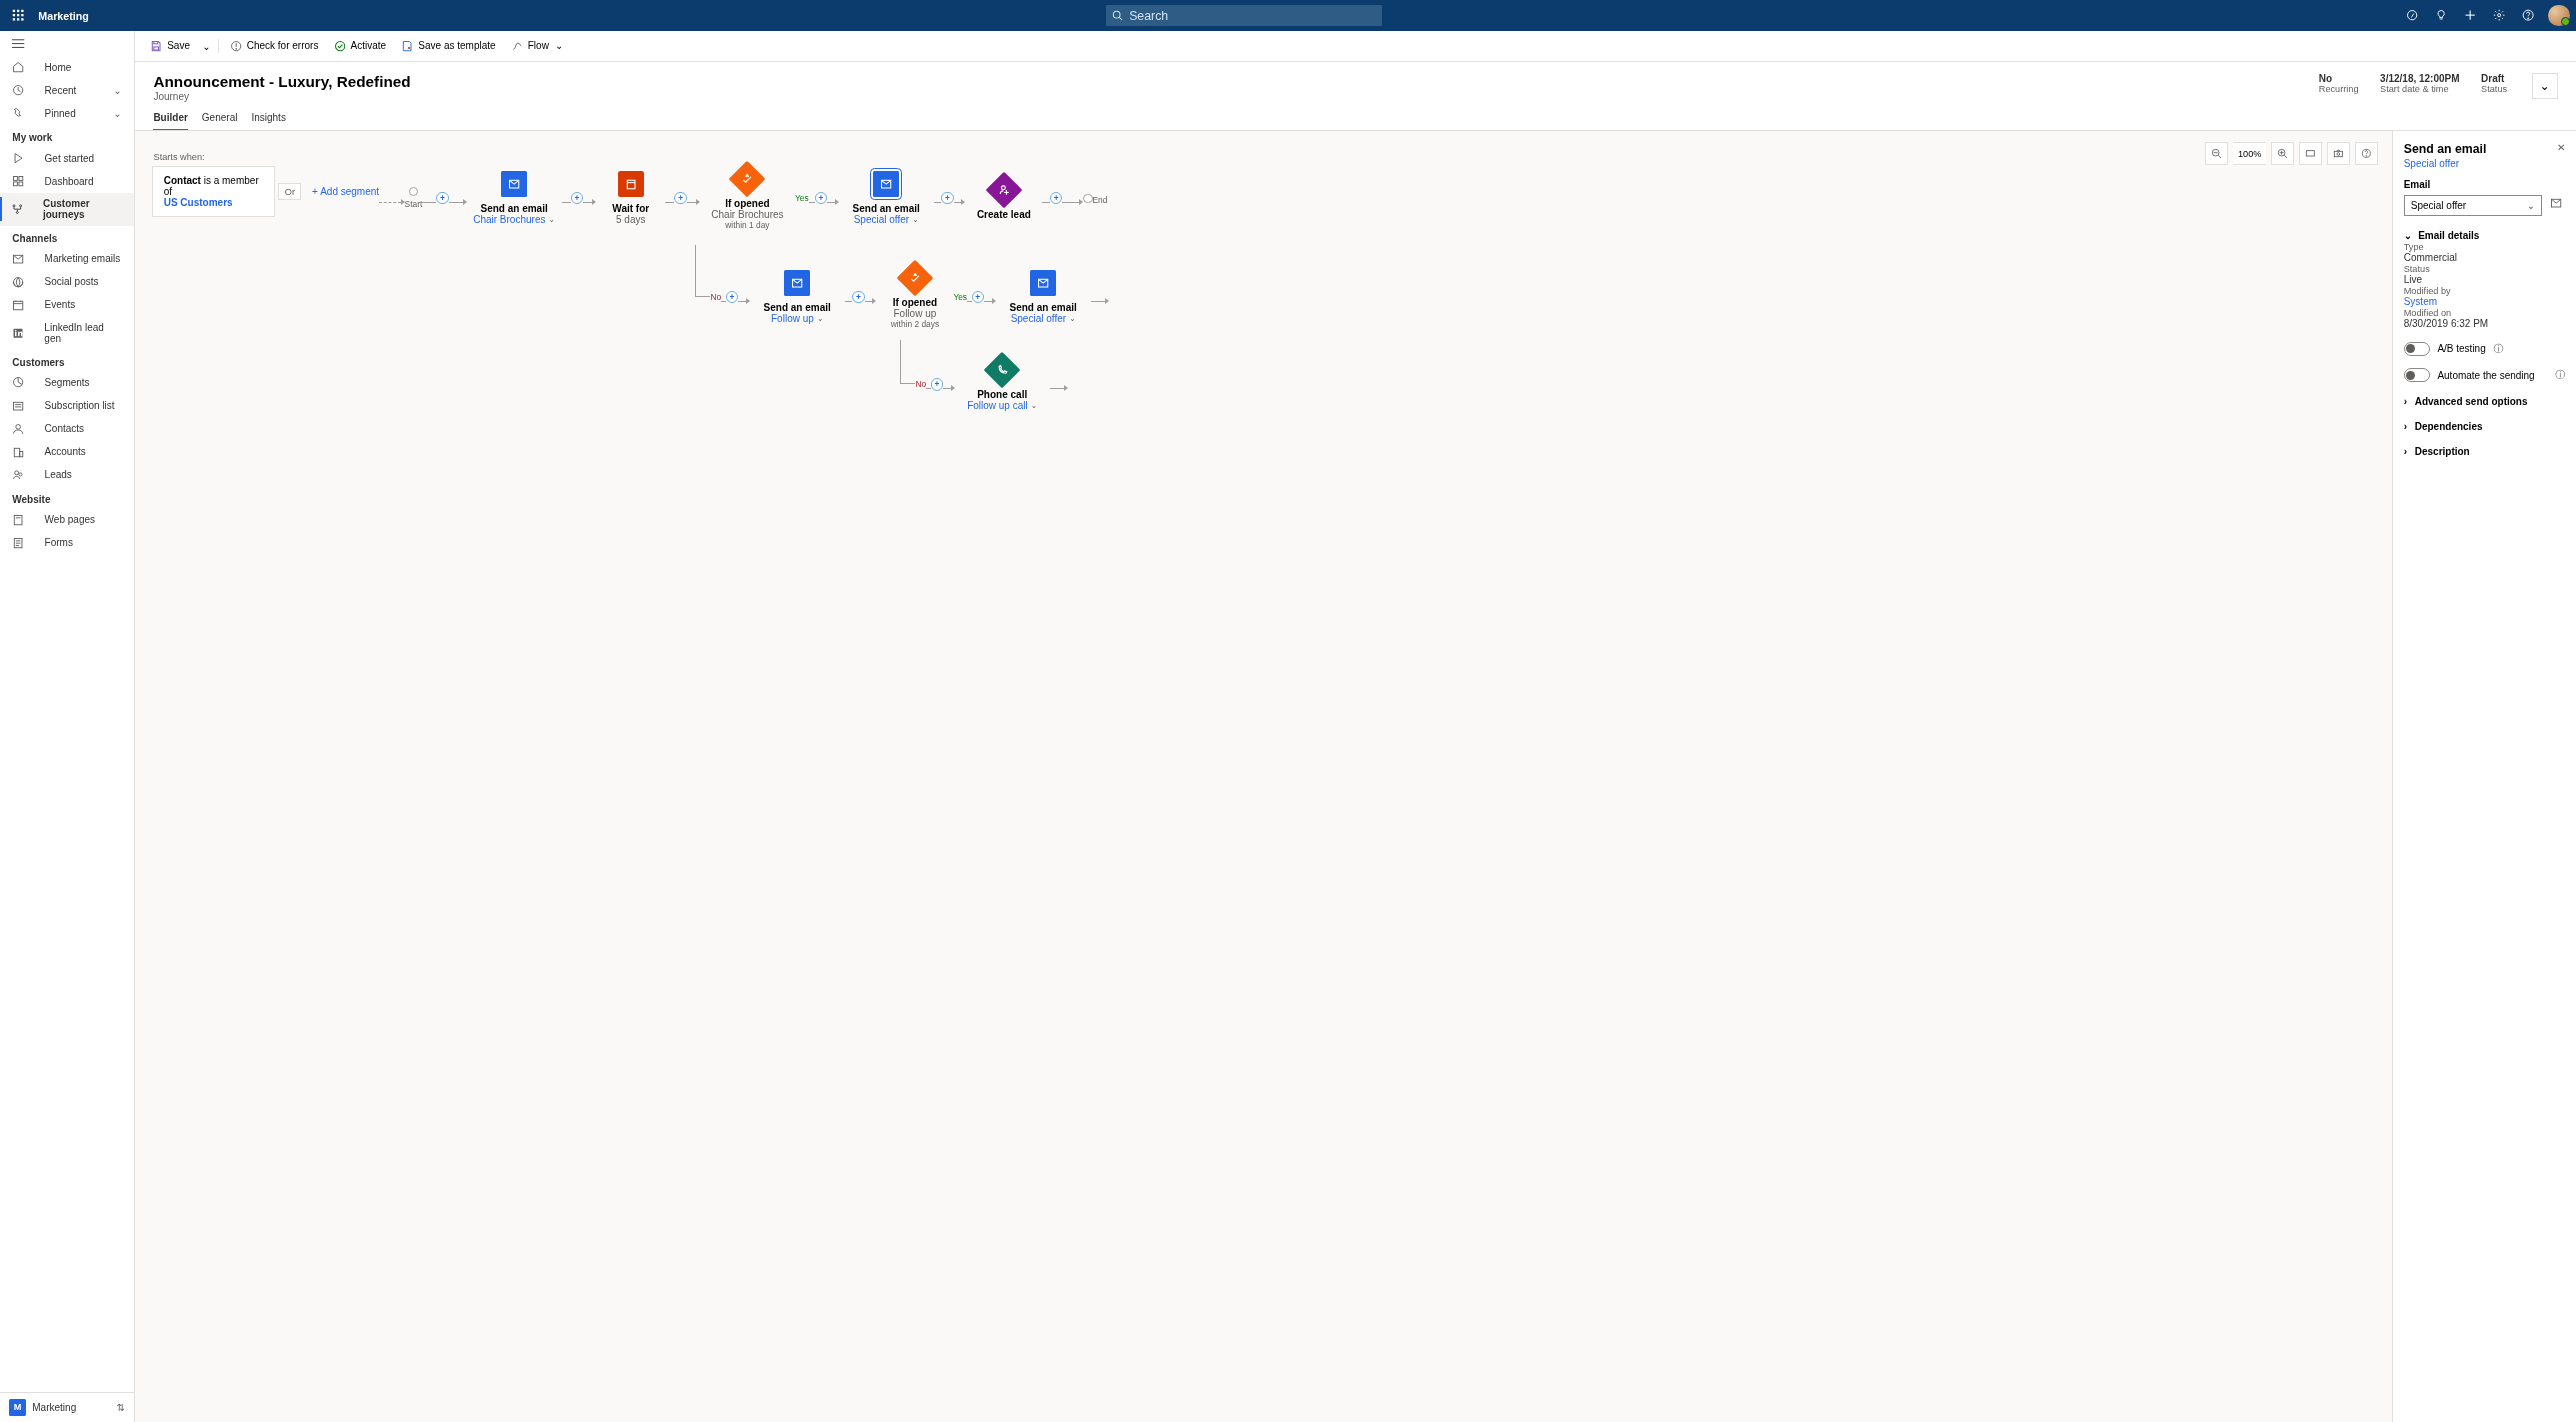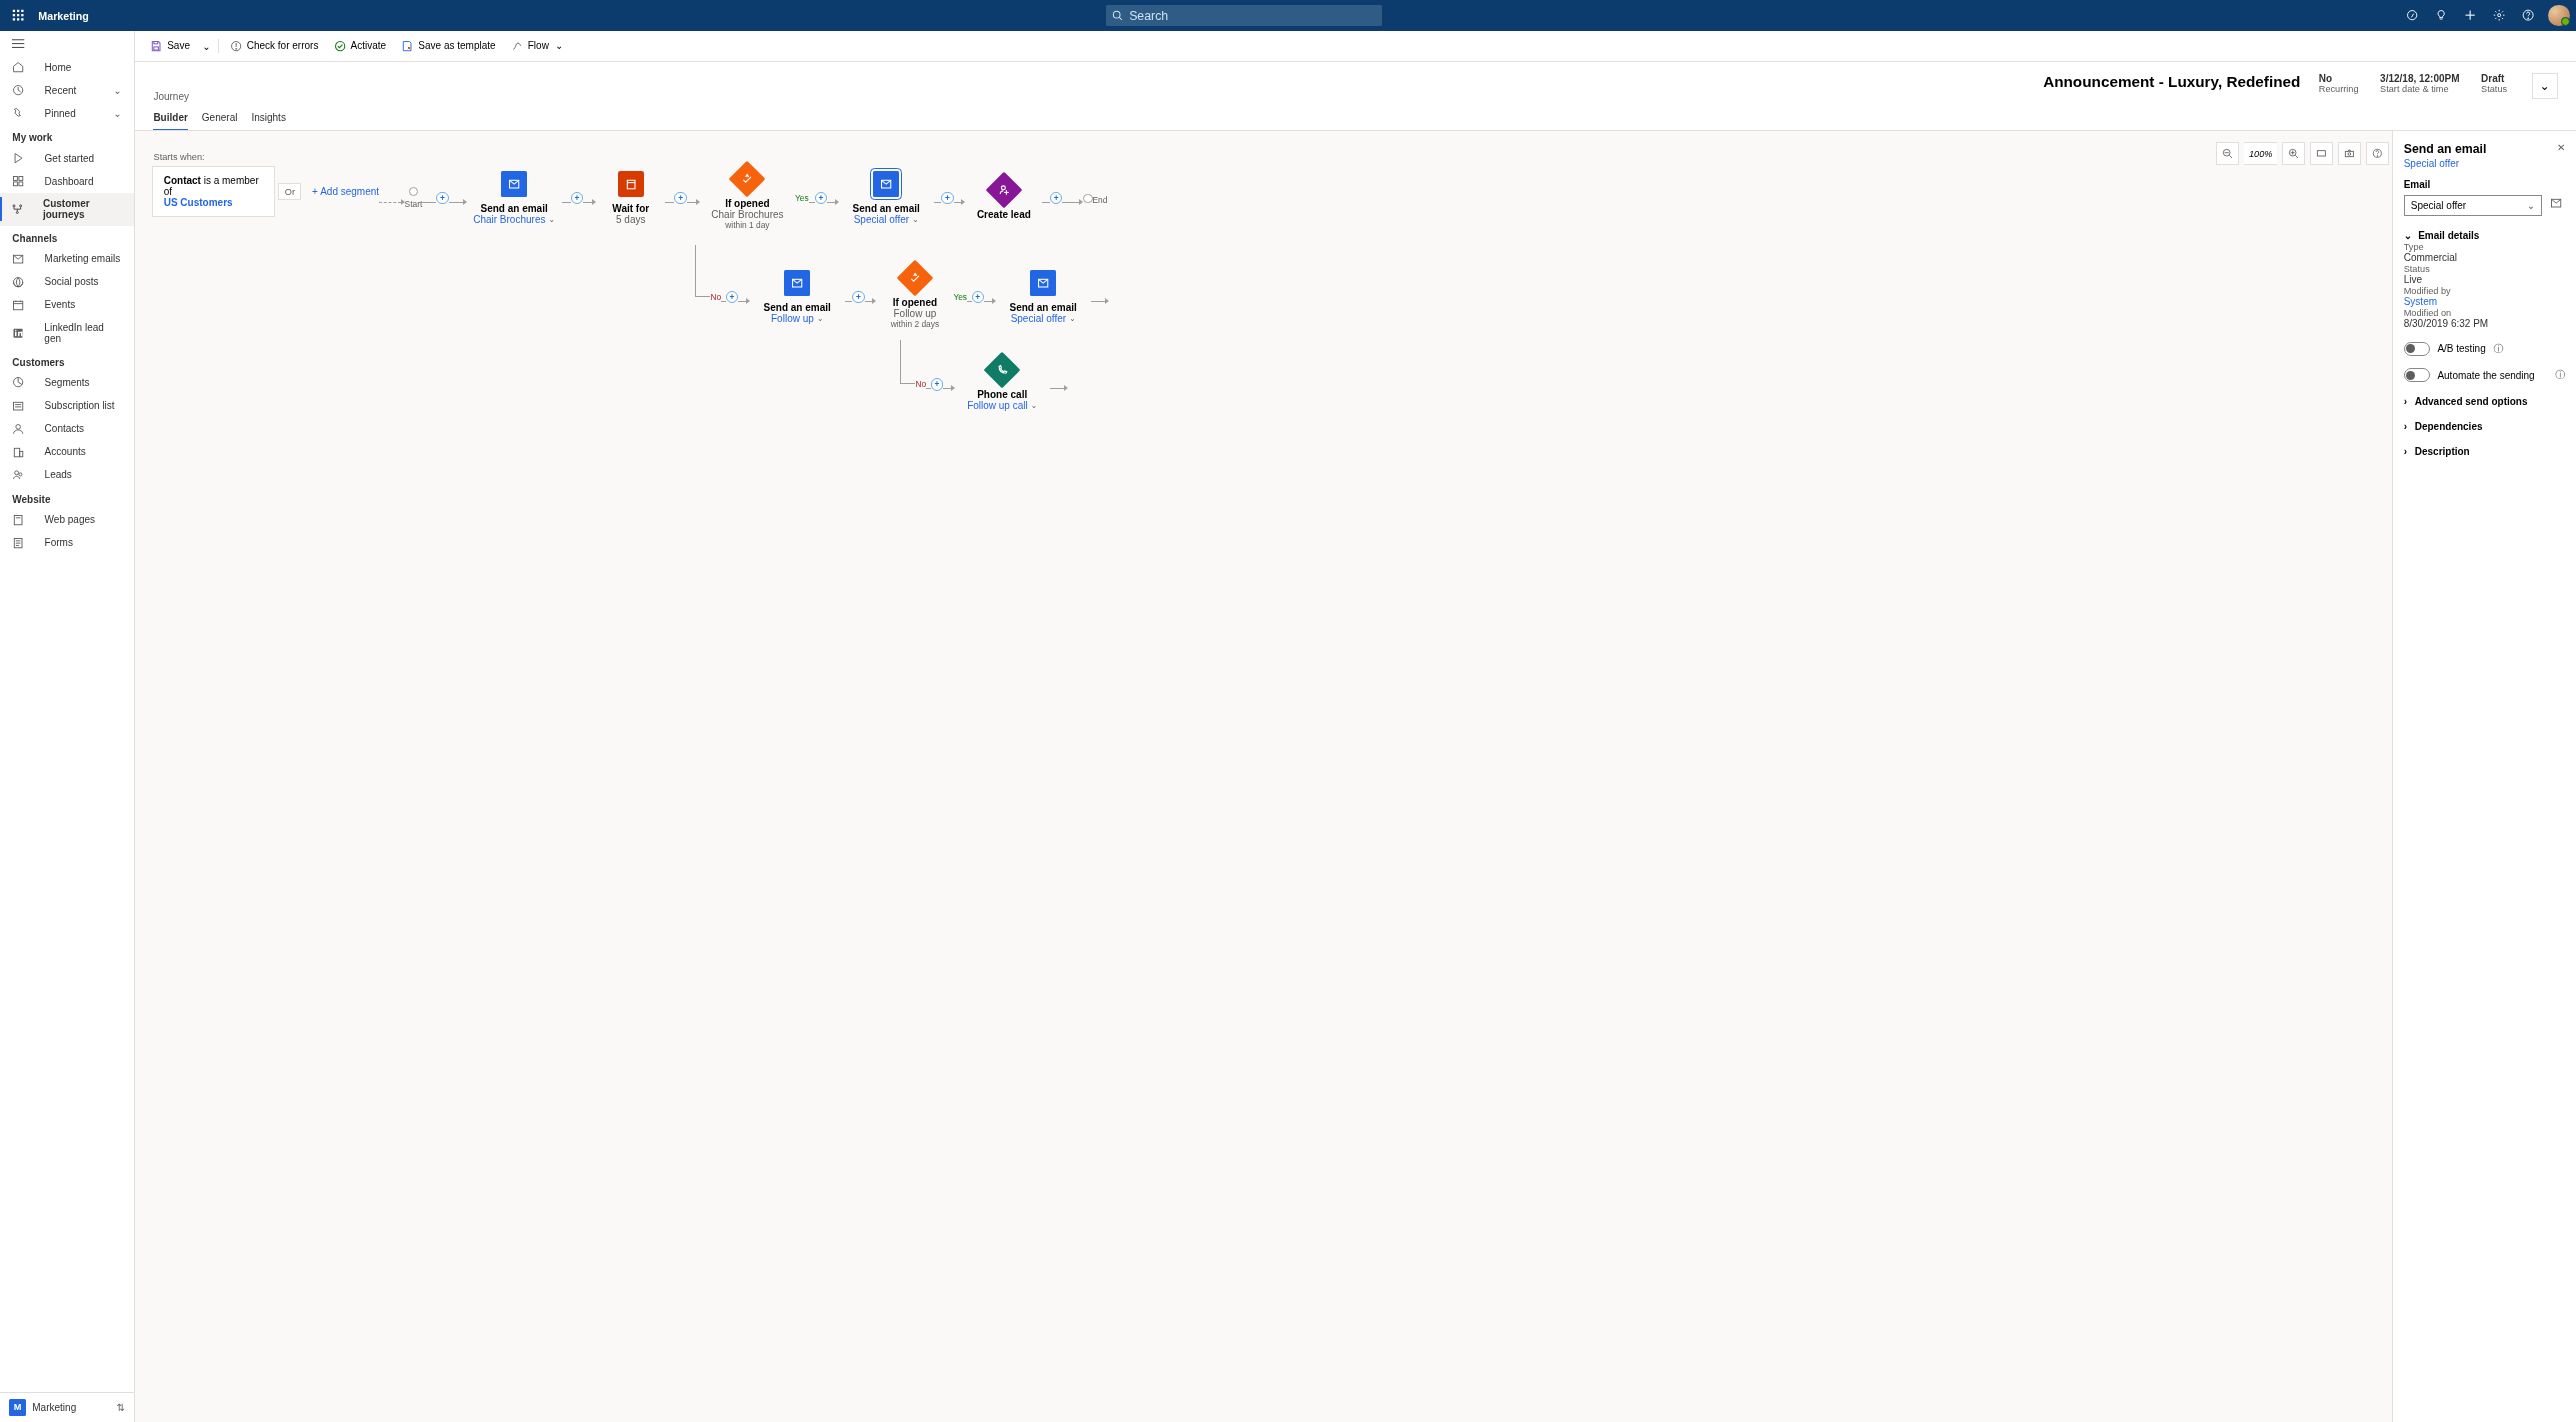--- a/index.html
+++ b/index.html
@@ -44,36 +44,36 @@
 
 
 .content { flex: 1; display: flex; flex-direction: column; min-width: 0; }
 .cmd-bar { height: 31px; border-bottom: 0.8px solid var(--border); display: flex; align-items: center; padding: 0 9.2px; gap: 3.1px; font-size: 10px; }
 .cmd-item { display: flex; align-items: center; gap: 4.6px; padding: 4.6px 6.1px; cursor: pointer; border-radius: 1.5px; }
 .cmd-sep { width: 0.8px; height: 14px; background: var(--border); margin: 0 1.5px; }
 
 
 .page-header { display: flex; align-items: flex-start; padding: 10.7px 18.4px 4.6px; gap: 18.4px; }
 .title-block { flex: 1; }
-.page-title { font-size: 15.3px; font-weight: 600; text-align: right; }
+.page-title { font-size: 15.3px; font-weight: 600; }
 .page-sub { font-size: 10px; color: var(--muted); }
 .meta { display: flex; gap: 21.5px; font-size: 9.2px; }
 .meta .val { font-weight: 600; color: var(--text); font-size: 10px; }
 .meta .lbl { color: var(--muted); }
 .expand { width: 26px; height: 26px; border: 0.8px solid var(--border); display: flex; align-items: center; justify-content: center; cursor: pointer; margin-left: 6.1px; }
 
 
 .tabs { display: flex; gap: 14px; padding: 0 18.4px; border-bottom: 0.8px solid var(--border); font-size: 10px; }
 .tab { padding: 6.1px 0; cursor: pointer; color: var(--text); }
 .tab.active { font-weight: 600; border-bottom: 1.5px solid var(--blue-link); }
 
 
 .stage { flex: 1; display: flex; min-height: 0; }
 .canvas { flex: 1; background: var(--canvas); position: relative; overflow: auto; padding: 17px; }
-.canvas-tools { position: absolute; top: 10.7px; right: 3px; display: flex; gap: 5px; font-style: italic; }
+.canvas-tools { position: absolute; top: 10.7px; right: 14px; display: flex; gap: 5px; }
 .ctool { height: 23px; min-width: 23px; background: #fff; border: 0.8px solid var(--border); display: flex; align-items: center; justify-content: center; font-size: 9.2px; cursor: pointer; padding: 0 4.6px; gap: 4.6px; }
 
 
 .starts-label { font-size: 9.2px; color: var(--muted); margin: 3.1px 0 4.6px 1.5px; }
 .start-card { background: #fff; border: 0.8px solid var(--border); padding: 7.7px 10.7px; width: 123px; font-size: 10px; display: inline-block; vertical-align: middle; }
 .start-card b { font-weight: 600; }
 .start-card .segment { color: var(--blue-link); font-weight: bold; }
 .or-box { display: inline-flex; align-items: center; gap: 10.7px; margin-top: 7.7px; }
 .or-chip { border: 0.8px solid var(--border); padding: 2.3px 5.4px; font-size: 9.2px; color: var(--muted); background: #fff; }
 .add-seg { color: var(--blue-link); font-size: 10px; cursor: pointer; }

